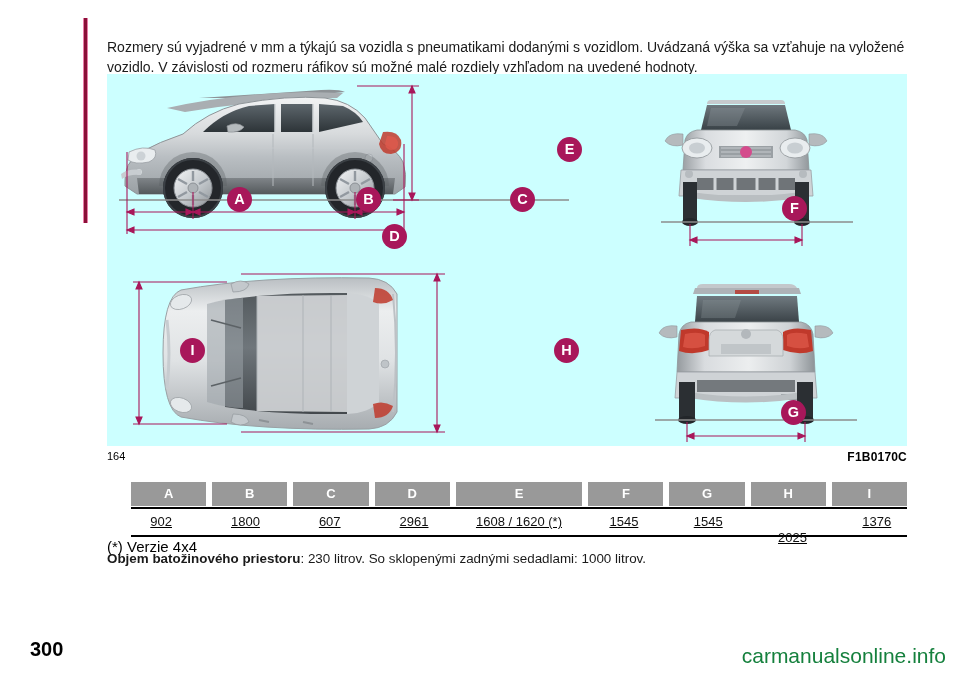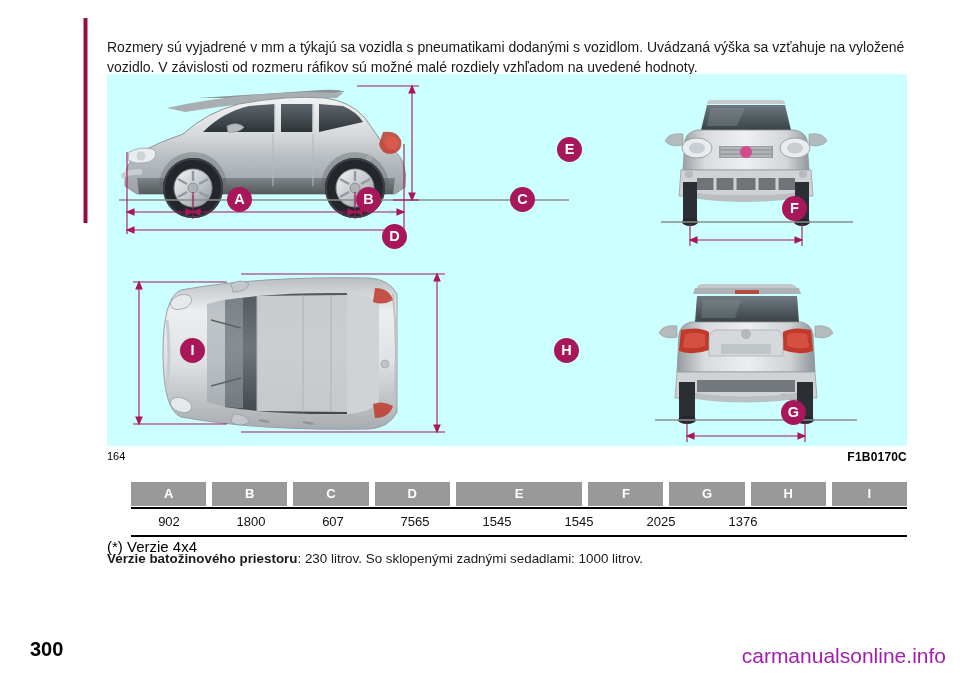--- a/index.html
+++ b/index.html
@@ -133,21 +133,22 @@
     text-align: center;
   }
   #head-rule {
     height: 2px;
     background: #000000;
     margin-top: 1px;
   }
   #val-row {
     display: flex;
     height: 26px;
-    gap: 6px;
+    gap: 24px;
+    text-decoration: underline;
   }
   .val-cell {
     font-size: 13px;
     color: #111111;
     line-height: 26px;
     text-align: center;
   }
   #val-rule {
     height: 1.6px;
     background: #000000;
@@ -176,21 +177,21 @@
     top: 638px;
     font-size: 20px;
     font-weight: bold;
     color: #000;
   }
   #watermark {
     position: absolute;
     right: 14px;
     top: 644px;
     font-size: 21px;
-    color: #a21caf;
+    color: #15803d;
   }
 </style>
 </head>
 <body>
 
 <div id="side-tab">
   <div id="side-tab-rule"></div>
 
 </div>
 
@@ -551,30 +552,31 @@
         <div class="head-cell" style="width: 76px;">F</div>
         <div class="head-cell" style="width: 76px;">G</div>
         <div class="head-cell" style="width: 76px;">H</div>
         <div class="head-cell" style="width: 76px;">I</div>
       </div>
     <div id="head-rule"></div>
     <div id="val-row">
         <div class="val-cell" style="width: 76px;">902</div>
         <div class="val-cell" style="width: 76px;">1800</div>
         <div class="val-cell" style="width: 76px;">607</div>
-        <div class="val-cell" style="width: 76px;">7565</div>
+        <div class="val-cell" style="width: 76px;">2961</div>
+        <div class="val-cell" style="width: 128px;">1608 / 1620 (*)</div>
         <div class="val-cell" style="width: 76px;">1545</div>
         <div class="val-cell" style="width: 76px;">1545</div>
-        <div class="val-cell" style="width: 76px;">2025</div>
+        <div class="val-cell" style="width: 76px; margin-top: 16px;">2025</div>
         <div class="val-cell" style="width: 76px;">1376</div>
       </div>
     <div id="val-rule"></div>
   </div>
 
   <div id="footnote">(*) Verzie 4x4</div>
 
   <div id="volume-line">
-    <b>Verzie batožinového priestoru</b><span>: 230 litrov. So sklopenými zadnými sedadlami: 1000 litrov.</span>
+    <b>Objem batožinového priestoru</b><span>: 230 litrov. So sklopenými zadnými sedadlami: 1000 litrov.</span>
   </div>
 </div>
 
 <div id="page-number">300</div>
 <div id="watermark">carmanualsonline.info</div>
 
 </body></html>

